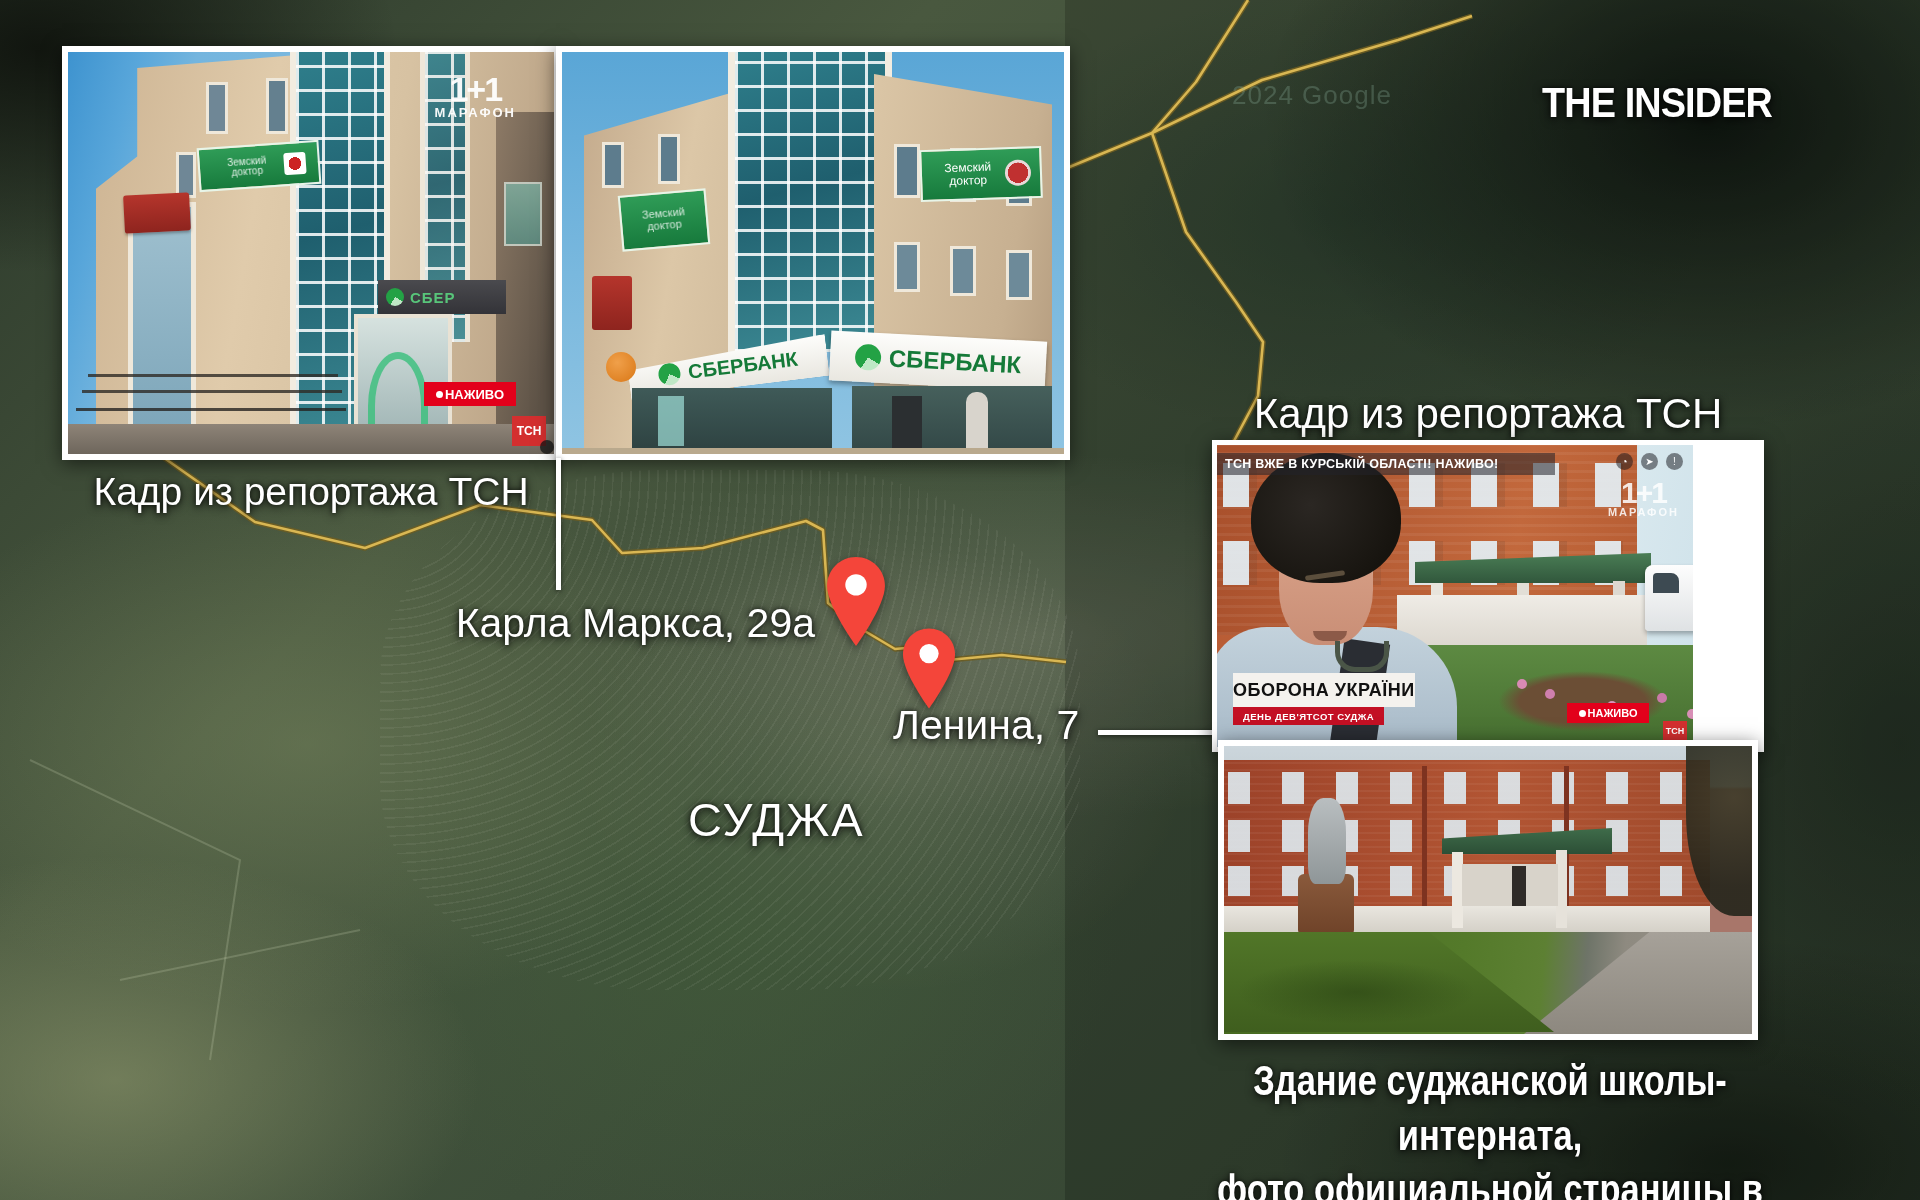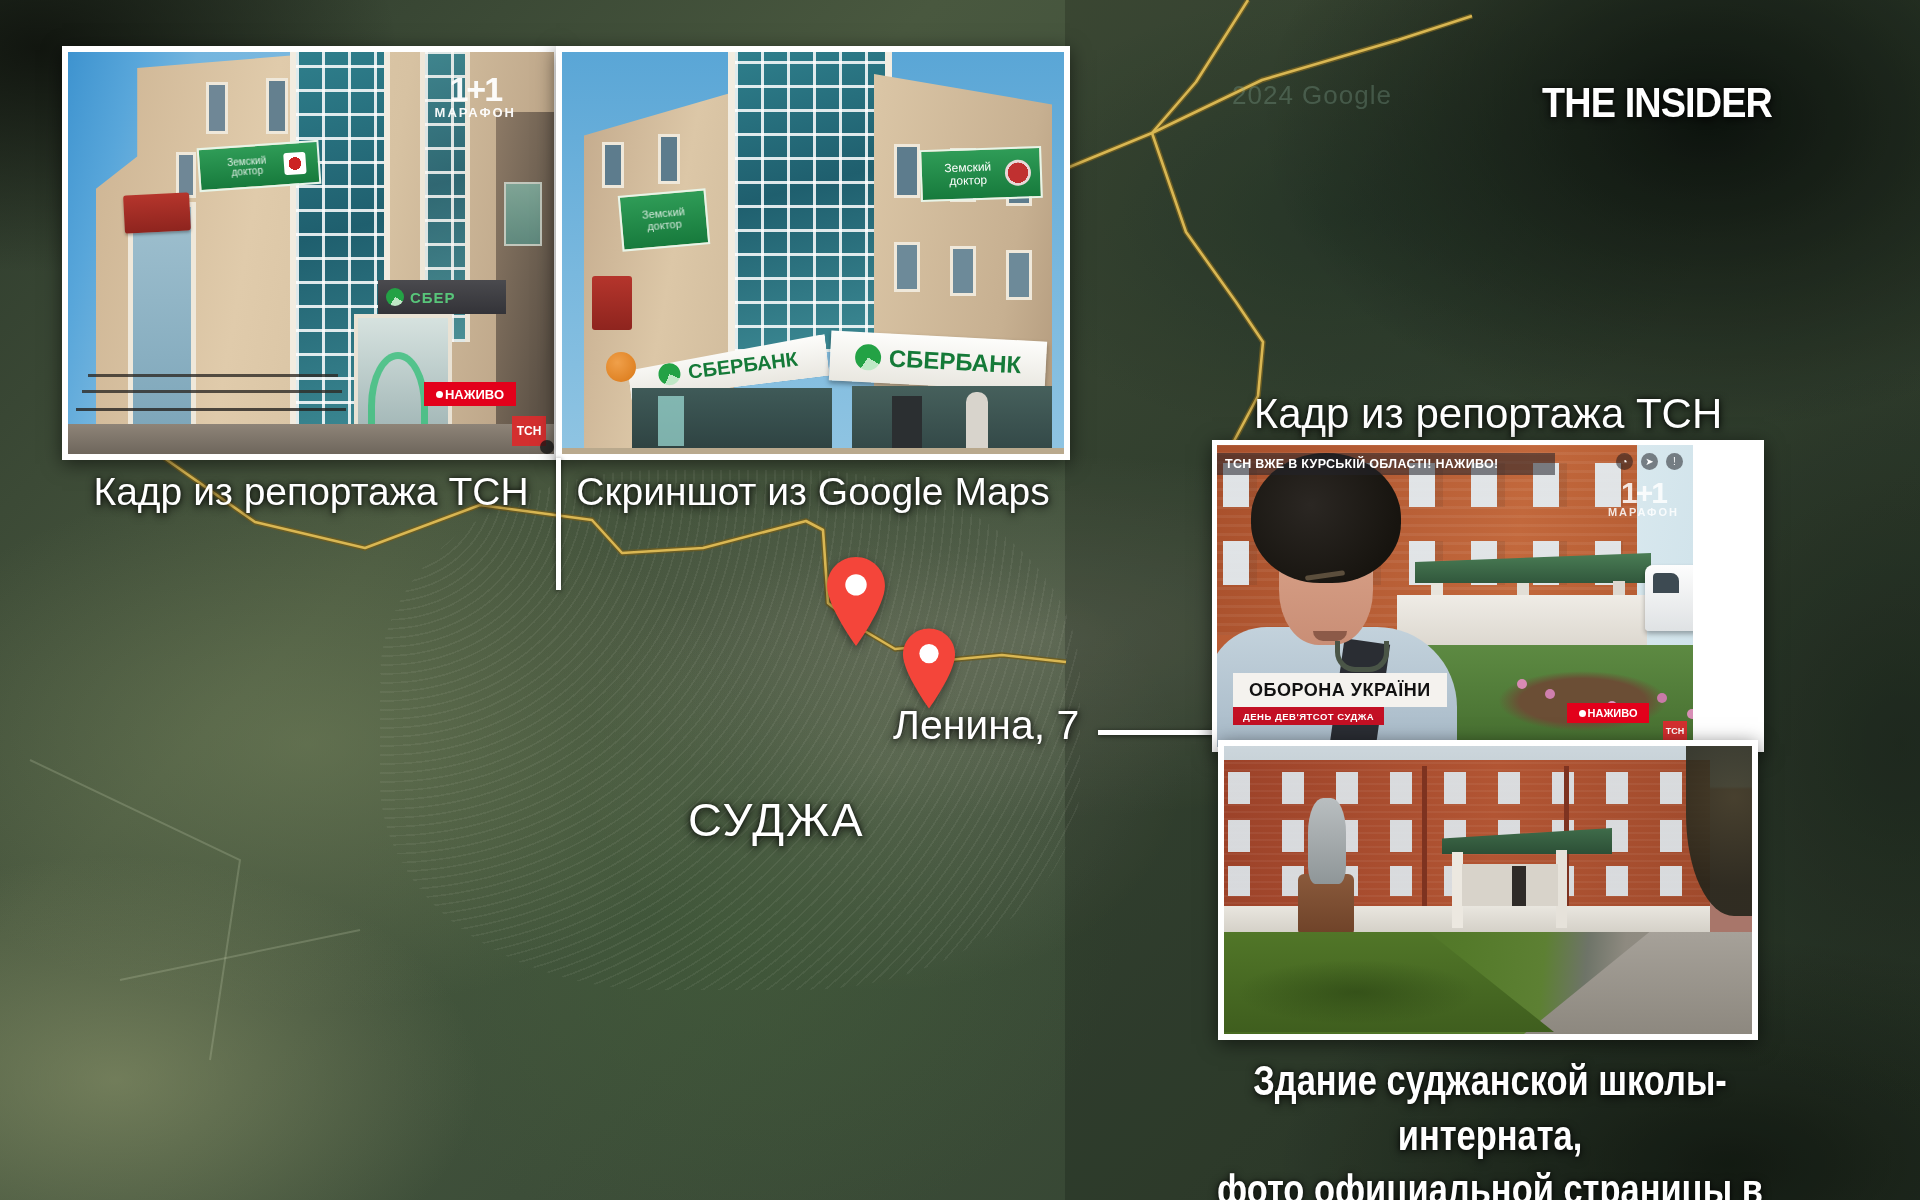--- a/index.html
+++ b/index.html
@@ -39,21 +39,21 @@
   .badge-live{background:#e3001b;color:#fff;font-weight:700;display:flex;align-items:center;gap:2px;justify-content:center;margin-top:40px;}
   .badge-live .dot{width:7px;height:7px;border-radius:50%;background:#fff;display:inline-block;}
   .tsnbox{background:#d32f2f;color:#fff;display:flex;align-items:center;justify-content:center;font-weight:800;}
   .grid-glass{background:
      repeating-linear-gradient(90deg, rgba(255,255,255,.85) 0 3px, transparent 3px 26px),
      repeating-linear-gradient(0deg, rgba(255,255,255,.85) 0 3px, transparent 3px 24px),
      linear-gradient(165deg,#2f7f8c 0%,#1f5f6e 45%,#3e8c96 100%);}
   .winrow{background:repeating-linear-gradient(90deg, rgba(228,239,245,.92) 0 26px, rgba(90,60,45,.15) 26px 34px, transparent 34px 62px);}
   .winrow2{background:repeating-linear-gradient(90deg, rgba(222,234,240,.9) 0 22px, transparent 22px 54px);}
   .oneplus{font-weight:800;letter-spacing:-2px;color:#fff;}
-  .chyron-t{background:#f4f2ee;color:#111;font-weight:800;display:flex;align-items:center;padding:0 16px;}
+  .chyron-t{background:#f4f2ee;color:#111;font-weight:800;display:flex;align-items:center;padding:0 0;}
   .chyron-s{background:#c31024;color:#fff;font-weight:700;display:flex;align-items:center;padding:0 10px;letter-spacing:.5px;}
   .icon-circ{width:17px;height:17px;border-radius:50%;background:rgba(20,20,25,.5);color:#fff;font-size:10px;
     display:flex;align-items:center;justify-content:center;}
   .signg{background:linear-gradient(180deg,#2f9c57,#177a3c);border:2px solid #e8f5e8;color:#fff;
     display:flex;align-items:center;justify-content:center;text-align:center;}
   .sberband{background:linear-gradient(180deg,#fdfdfb,#e9e7e0);color:#157a38;font-weight:800;
     display:flex;align-items:center;justify-content:center;gap:8px;box-shadow:0 3px 5px rgba(0,0,0,.35);}
   .sbercirc{border-radius:50%;background:conic-gradient(from 210deg,#23a245 0 75%,#bfe8c6 75% 100%);display:inline-block;}
 </style>
 </head>
@@ -181,34 +181,34 @@
       <div class="abs" style="left:70px;top:336px;width:200px;height:66px;background:linear-gradient(180deg,#3f5a58,#2d4140);"></div>
       <div class="abs" style="left:290px;top:334px;width:200px;height:68px;background:linear-gradient(180deg,#46605c,#324746);"></div>
       <div class="abs" style="left:96px;top:344px;width:26px;height:50px;background:#9fe0d8;opacity:.7;"></div>
       <div class="abs" style="left:330px;top:344px;width:30px;height:54px;background:#2b2f31;"></div>
       <div class="abs" style="left:404px;top:340px;width:22px;height:60px;border-radius:10px 10px 0 0;background:#d8d4cc;"></div>
       <div class="abs" style="left:0;top:396px;width:502px;height:6px;background:#b9a98d;"></div>
     </div>
   </div>
 
   <div class="wlbl cap" style="left:62px;top:470px;width:498px;">Кадр из репортажа ТСН</div>
-  <div class="wlbl cap" style="left:556px;top:470px;width:514px;">Скриншот из Google Maps</div>
 
   <div class="conn" style="left:556px;top:458px;width:5px;height:132px;"></div>
   <div class="conn" style="left:1098px;top:730px;width:116px;height:5px;"></div>
 
   <svg class="abs" style="left:826px;top:556px;filter:drop-shadow(0 3px 4px rgba(0,0,0,.45));" width="60" height="92" viewBox="0 0 56 84">
     <path d="M28 0C13 0 1 12 1 27c0 19 27 56 27 56s27-37 27-56C55 12 43 0 28 0z" fill="#f4453a"></path>
     <circle cx="28" cy="26" r="10" fill="#ffffff"></circle>
   </svg>
   <svg class="abs" style="left:902px;top:628px;filter:drop-shadow(0 3px 4px rgba(0,0,0,.45));" width="54" height="82" viewBox="0 0 56 84">
     <path d="M28 0C13 0 1 12 1 27c0 19 27 56 27 56s27-37 27-56C55 12 43 0 28 0z" fill="#f4453a"></path>
     <circle cx="28" cy="26" r="10" fill="#ffffff"></circle>
   </svg>
 
+  <div class="wlbl" style="left:360px;top:600px;width:455px;text-align:right;font-size:41px;">Карла Маркса, 29а</div>
   <div class="wlbl" style="left:893px;top:702px;font-size:41px;text-align:center;">Ленина, 7</div>
   <div class="wlbl" style="left:688px;top:792px;font-size:47px;letter-spacing:2px;">СУДЖА</div>
 
   <div class="wlbl cap" style="left:1212px;top:390px;width:552px;font-size:42px;">Кадр из репортажа ТСН</div>
 
   <div class="frame" style="left:1212px;top:440px;width:542px;height:302px;padding:5px;">
     <div class="ph" style="width:476px;height:302px;background:linear-gradient(100deg,#b85c35 0%,#c06438 60%,#cf9a6a 72%,#d8e8ee 80%,#cfe2ea 100%);">
 
       <div class="abs" style="left:0;top:0;width:420px;height:190px;background:repeating-linear-gradient(0deg,rgba(255,255,255,.06) 0 3px,transparent 3px 9px),linear-gradient(100deg,#a9502c,#c2683c 70%,#b75d33);"></div>
       <div class="abs winrow" style="left:6px;top:18px;width:400px;height:44px;"></div>

